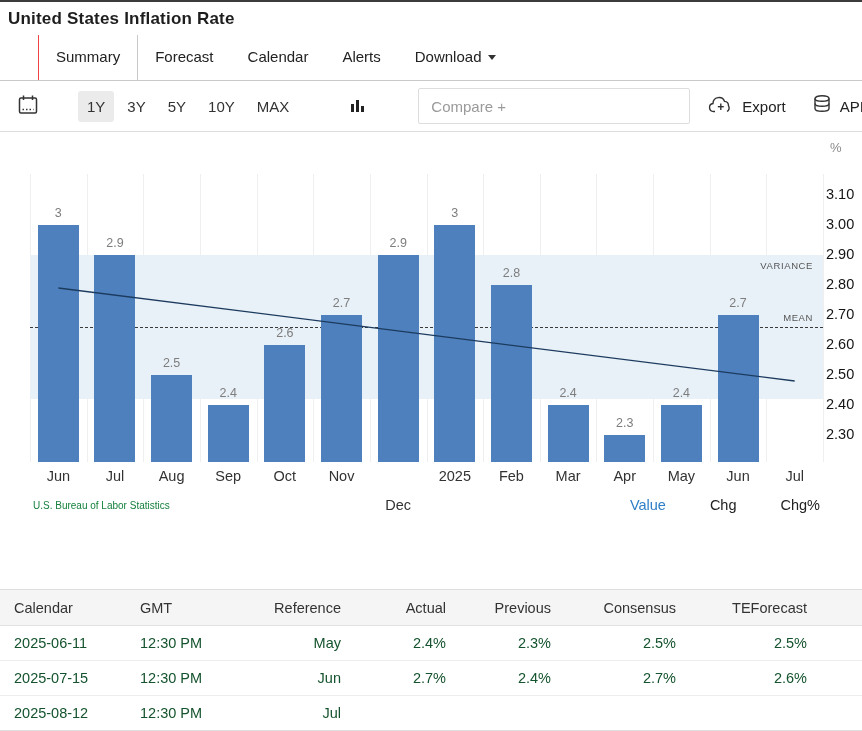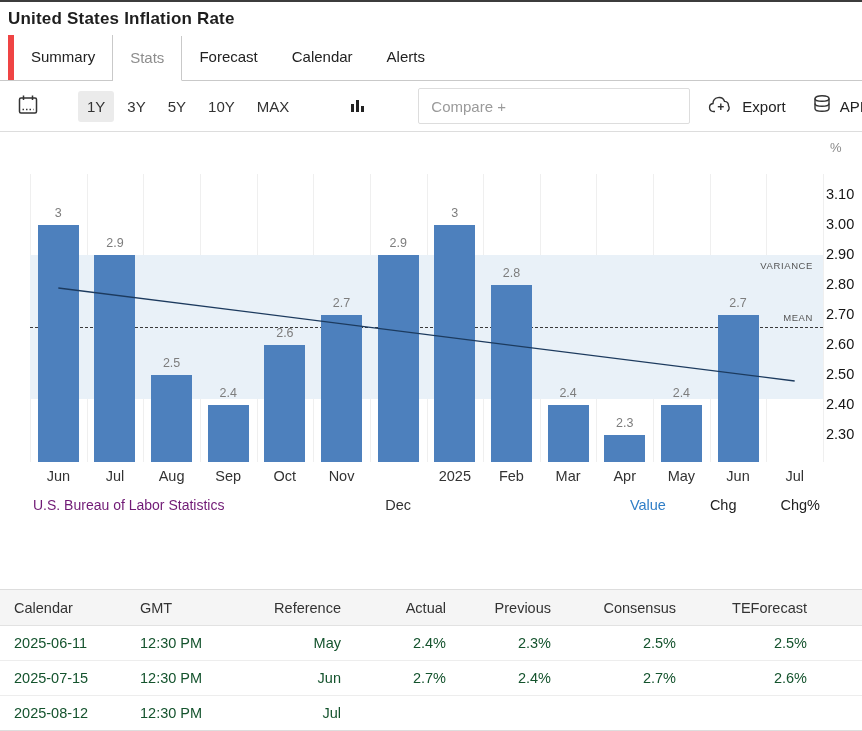--- a/index.html
+++ b/index.html
@@ -6,21 +6,21 @@
   html,body { width:862px; background:#fff; font-family:"Liberation Sans", sans-serif; color:#222; }
   body { border-top:2px solid #3c3c3c; }
 
   
   .page-header { padding:7px 10px 6px 8px; }
   .page-header h1 { font-size:17px; font-weight:bold; color:#1e1e1e; letter-spacing:.2px; }
 
   
   .tabs { display:flex; align-items:flex-end; border-bottom:1px solid #c9c9c9; padding-left:8px; height:46px; }
   .tab { font-size:15px; color:#222; padding:0 17px; line-height:44px; height:45px; cursor:pointer; background:#fff; }
-  .tab.boxed-first { border-left:6px solid #ef4444; border-right:1px solid #c9c9c9; }
+  .tab.boxed-first { border-left:1px solid #ef4444; border-right:1px solid #c9c9c9;margin-left:30px; }
   .tab.active { border-right:1px solid #c9c9c9; color:#8d8d8d; margin-bottom:-1px; border-bottom:1px solid #fff; }
   .tab .caret { display:inline-block; width:0; height:0; border-left:4px solid transparent; border-right:4px solid transparent; border-top:5px solid #333; margin-left:7px; vertical-align:2px; }
 
   
   .toolbar { display:flex; align-items:center; height:51px; border-bottom:1px solid #ddd; padding:0 14px 0 12px;gap:18px; }
   .icon-btn { display:flex; align-items:center; justify-content:center; cursor:pointer; background:none; border:none; padding:4px; }
   .range-group { display:flex; align-items:center; gap:4px; margin-left:16px; }
   .range-btn { font-size:15px; color:#333; background:none; border:none; padding:7px 9px; border-radius:3px; cursor:pointer; font-family:inherit; }
   .range-btn.active { background:#ebebeb; }
   .chartcols-btn { margin-left:28px; }
@@ -42,21 +42,21 @@
   .plot-caption { position:absolute; right:10px; font-size:9.5px; color:#555; letter-spacing:.6px; }
   .trend-svg { position:absolute; left:0; top:0; overflow:visible; }
   .x-axis { position:absolute; left:30px; top:336px; width:793px; height:18px; }
   .x-label { position:absolute; text-align:center; font-size:14.5px; color:#333; }
   .y-axis { position:absolute; left:826px; top:0; width:36px; height:100%; }
   .y-tick { position:absolute; font-size:14.5px; color:#141414;text-align:center; }
   .unit-label { position:absolute; left:830px; top:8px; font-size:13px; color:#8a8a8a; }
 
   
   .chart-footer { display:flex; align-items:center; padding:10px 42px 10px 33px; }
-  .source { font-size:14px; color:#701a75; }
+  .source { font-size:10px; color:#15803d; }
   .series-links { margin-left:auto; display:flex; gap:44px; }
   .series-link { font-size:14.5px; color:#222; cursor:pointer; background:none; border:none; font-family:inherit; }
   .series-link.active { color:#2f7ec7; }
 
   
   .cal-table { width:862px; border-collapse:collapse; margin-top:66px; table-layout:fixed; border-top:1px solid #ddd; border-bottom:1px solid #ddd; }
   .cal-table th { background:#f5f5f5; font-weight:normal; font-size:14.5px; color:#333; height:36px; border-bottom:1px solid #e2e2e2; }
   .cal-table td { font-size:14.5px; color:#14532d; height:35px; border-bottom:1px solid #ededed; }
   .cal-table tr:last-child td { border-bottom:none; }
   .cal-table th, .cal-table td { padding:0 2px; }
@@ -67,24 +67,24 @@
 </style>
 </head>
 <body>
 
 <div class="page-header">
   <h1>United States Inflation Rate</h1>
 </div>
 
 <div class="tabs">
   <div class="tab boxed-first">Summary</div>
-  <div class="tab active">Stats</div>
   <div class="tab">Forecast</div>
   <div class="tab">Calendar</div>
   <div class="tab">Alerts</div>
+  <div class="tab"><span>Download</span><span class="caret"></span></div>
 </div>
 
 <div class="toolbar">
   <button class="icon-btn">
     <span>
       <svg width="24" height="24" viewBox="0 0 24 24" fill="none" stroke="#333" stroke-width="1.5">
         <rect x="3.5" y="5" width="17" height="15" rx="1.5"></rect>
         <line x1="7.5" y1="2.5" x2="7.5" y2="7"></line>
         <line x1="16.5" y1="2.5" x2="16.5" y2="7"></line>
         <line x1="6.5" y1="16.5" x2="17.5" y2="16.5" stroke-dasharray="1.5 2"></line>

